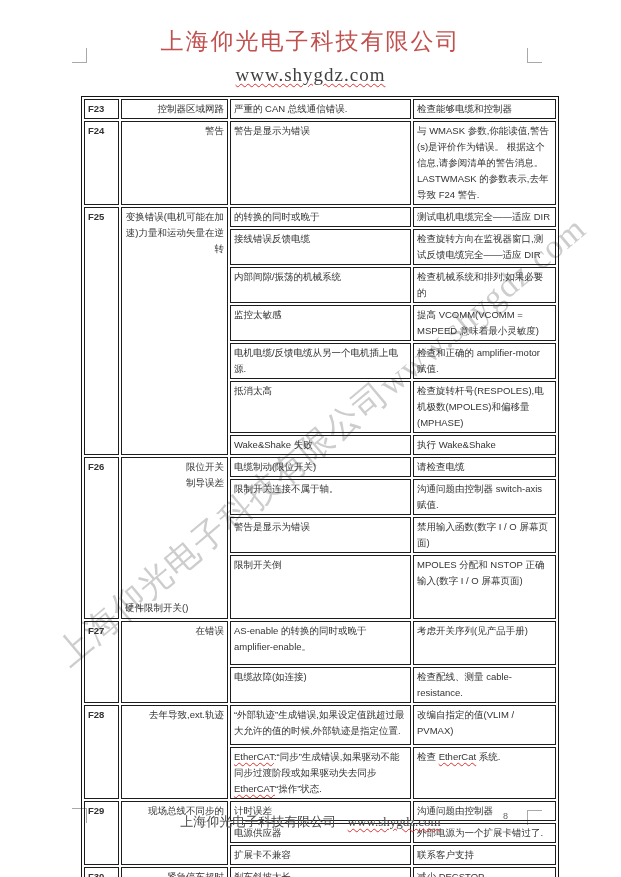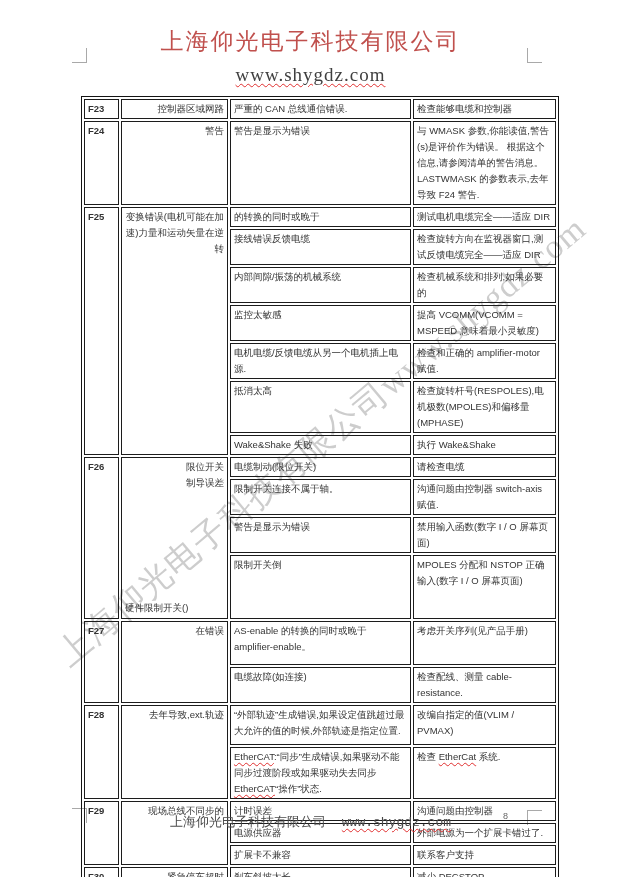--- a/index.html
+++ b/index.html
@@ -48,21 +48,21 @@
   td.code{font-weight:700;font-size:10.5px;color:#111;}
   td.fname{position:relative;text-align:right;}
   .fname-top{white-space:pre-line;}
   .fname-bottom{position:absolute;left:3px;bottom:2px;white-space:nowrap;}
   tr.f26-3 td.cause,tr.f26-3 td.remedy{height:60px;}
   tr.f27-0 td.cause,tr.f27-0 td.remedy{height:40px;}
   tr.f28-0 td.cause,tr.f28-0 td.remedy{height:36px;}
   
   .doc-footer{
     position:absolute;top:813px;left:0;width:621px;text-align:center;z-index:3;
-    font-family:Liberation Mono, monospace;font-size:13px;color:#4a4a4a;
+    font-family:Liberation Serif, serif;font-size:13px;color:#4a4a4a;
   }
   .doc-footer .f-site{margin-left:8px;}
   .page-number{
     position:absolute;top:811px;left:503px;z-index:3;
     font-size:9px;color:#666;font-family:"Liberation Sans","DejaVu Sans",sans-serif;
   }
 </style>
 </head>
 <body>
 

